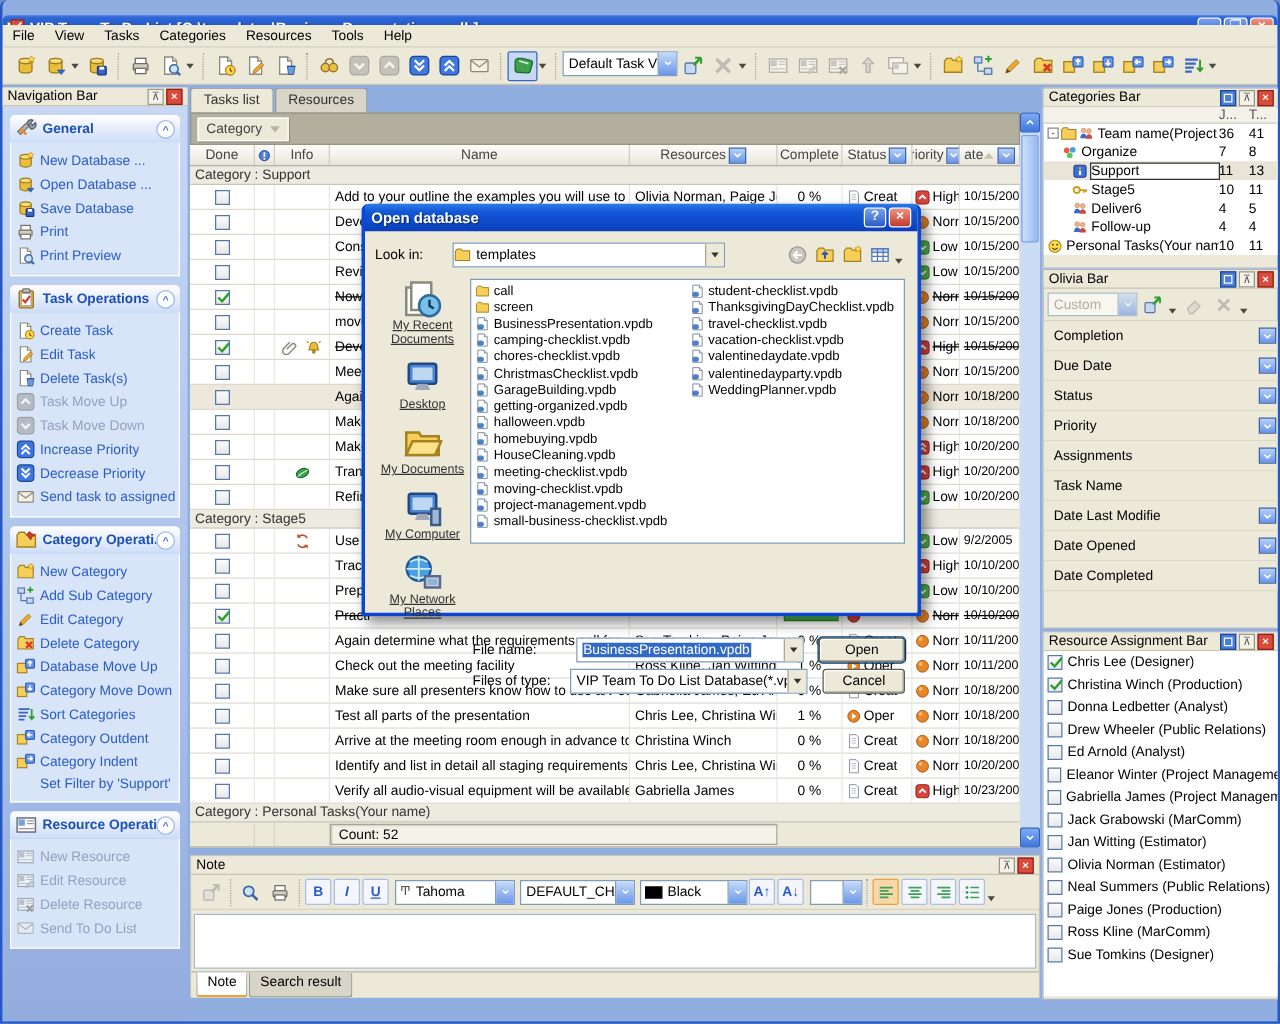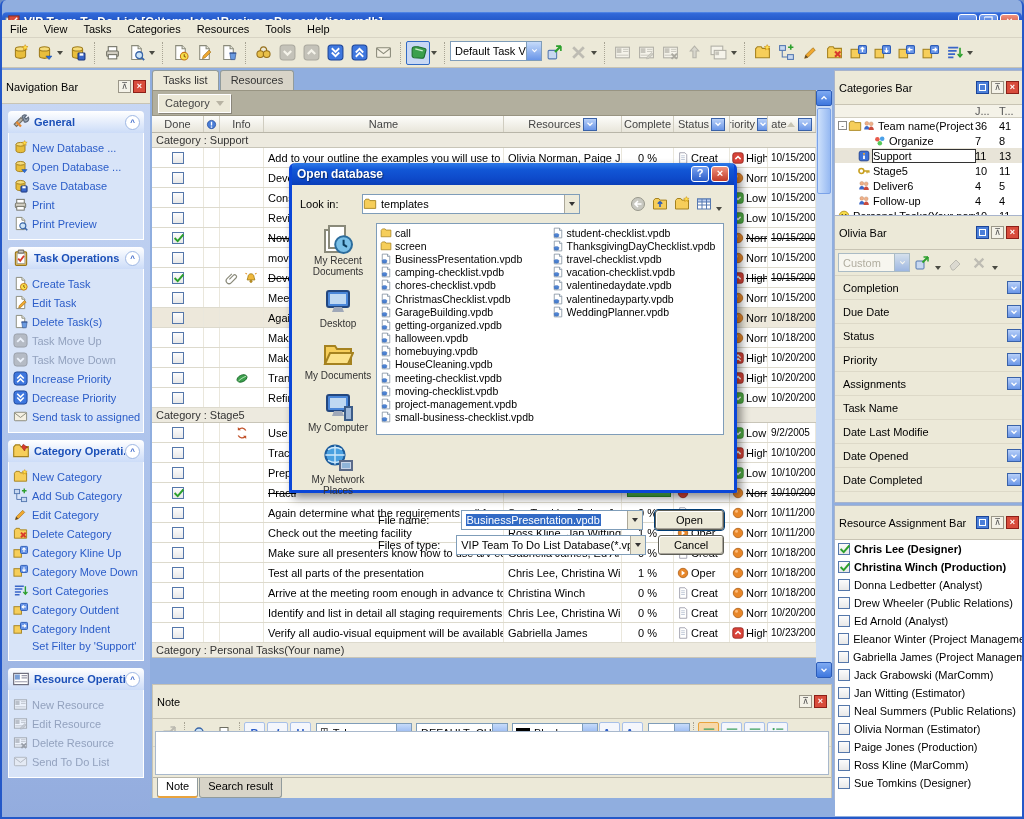--- a/index.html
+++ b/index.html
@@ -38,21 +38,21 @@
 .combo-arrow { width:15px; height:100%; background:linear-gradient(180deg,#C6DBFA,#6A96E8);
   border-left:1px solid #7F9DB9; display:flex; align-items:center; justify-content:center; }
 .combo-arrow svg, .xpchev svg { display:block; }
 .classic-arrow { width:15px; height:100%; background:#ECE9D8; border-left:1px solid #ACA899;
   display:flex; align-items:center; justify-content:center; }
 .tri-down { width:0; height:0; border-left:3px solid transparent; border-right:3px solid transparent; border-top:4px solid #333; }
 
 
 #navbar { position:absolute; left:0; top:70px; width:148px; height:747px;
   background:linear-gradient(180deg,#C9D8F4 0%,#A9C0EA 60%,#93ACDE 100%); }
-.bar-head { height:34px; background:#ECE9D8; border-bottom:1px solid #C8C4B4;
+.bar-head { height:15px; background:#ECE9D8; border-bottom:1px solid #C8C4B4;
   display:flex; align-items:center; padding:0 4px; }
 .bar-head .lbl { flex:1; white-space:nowrap; overflow:hidden; }
 .hbtn { width:13px; height:13px; margin-left:2px; font-size:9px; line-height:11px; text-align:center;
   border:1px solid #9A9688; background:#F4F2E8; color:#555; }
 .hbtn.close { background:#D84C3C; color:#fff; border-color:#8C1F18; font-weight:bold; }
 .hbtn.bluebox { background:#4A7ED8; border-color:#1C4498; }
 .hbtn.bluebox i { display:block; width:7px; height:7px; border:1px solid #fff; margin:2px auto; }
 .nav-group { margin:7px 6px 0 6px; border-radius:4px 4px 0 0; }
 .nav-group-head { height:22px; background:linear-gradient(180deg,#FFFFFF,#CCDCF8);
   border-radius:4px 4px 0 0; display:flex; align-items:center; padding:0 4px;
@@ -145,37 +145,37 @@
 .expand-box { width:9px; height:9px; border:1px solid #888; background:#fff; font-size:8px; line-height:7px;
   text-align:center; color:#333; margin:0 1px; }
 #filterbar { top:147px; height:288px; }
 #filter-toolbar { height:26px; display:flex; align-items:center; padding:0 3px; border-bottom:1px solid #D8D4C4; }
 .filter-row { height:24px; display:flex; align-items:center; border-bottom:1px solid #DDD9C8; background:#ECE9D8; padding-left:8px; }
 .filter-row .lbl { width:95px; white-space:nowrap; overflow:hidden; }
 .filter-row .fval { flex:1; }
 #resbar { top:437px; height:295px; }
 .res-row { height:18px; display:flex; align-items:center; padding-left:3px; background:#fff; }
 .res-row .lbl { margin-left:4px; white-space:nowrap; overflow:hidden; }
-.res-row.bold .lbl { font-weight:bold; }
+.res-row.bold .lbl { font-weight:normal; }
 
 
 #dialog { position:absolute; left:287px; top:163px; width:448px; height:330px; z-index:50;
   border:3px solid #0A46D8; border-top:none; border-radius:6px 6px 2px 2px; background:#ECE9D8;
   box-shadow:4px 5px 10px rgba(0,0,0,.45); }
 #dlg-title { height:22px; background:linear-gradient(180deg,#2E7AE8 0%,#1257D6 30%,#0E4ACA 70%,#0A3EB8 100%);
   border-radius:4px 4px 0 0; display:flex; align-items:center; padding:0 5px; }
 #dlg-title .t { color:#fff; font-weight:bold; font-size:12px; flex:1; text-shadow:1px 1px 1px #0A2A6A; }
 #dlg-body { position:relative; padding:8px 10px 0 8px; height:305px; }
 #lookin-row { display:flex; align-items:center; }
 #lookin-row .lbl { width:62px; }
 #lookin-combo { width:218px; }
 .dlg-tool { width:22px; height:22px; display:flex; align-items:center; justify-content:center; }
 #dlg-content { display:flex; margin-top:8px; }
 #dlg-places { width:76px; display:flex; flex-direction:column; align-items:center; }
-.place { margin-bottom:9px; text-align:center; color:#333; font-size:10px; line-height:11px; }
+.place { margin-bottom:9px; text-align:center; color:#333; font-size:10px; line-height:11px;text-decoration:underline; }
 .place .ic { display:flex; justify-content:center; }
 #dlg-files { flex:1; height:212px; background:#fff; border:1px solid #7F9DB9; overflow:hidden;
   display:flex; padding:2px 0 0 3px; }
 .fcol { width:178px; }
 .frow { height:13.2px; display:flex; align-items:center; font-size:10.5px; white-space:nowrap; }
 .frow .lbl { margin-left:3px; }
 .dlg-field-row { display:flex; align-items:center; margin-top:5px; }
 .dlg-field-row .lbl { width:86px; margin-left:78px; }
 .dlg-field-row .xpcombo { width:190px; border:1px solid #7F9DB9; }
 .dlg-field-row .btn { width:72px; height:20px; margin-left:12px; background:#ECE9D8;
@@ -743,21 +743,21 @@
               <span class="lbl">Delete Category</span>
             </div>
             <div class="nav-item">
               <span class="ic">
                 <svg width="15" height="15" viewBox="0 0 16 16">
                   <rect x="1" y="5" width="8" height="8" fill="#F6CE5A" stroke="#A5821F"></rect>
                   <rect x="8" y="1.5" width="7.5" height="7.5" rx="1" fill="#6A96E8" stroke="#2C5CB8"></rect>
                   <path d="M11.7 7.5v-4M10 5l1.7-1.7L13.4 5" stroke="#fff" fill="none" stroke-width="1.2"></path>
                 </svg>
               </span>
-              <span class="lbl">Category Kline Up</span>
+              <span class="lbl">Database Move Up</span>
             </div>
             <div class="nav-item">
               <span class="ic">
                 <svg width="15" height="15" viewBox="0 0 16 16">
                   <rect x="1" y="5" width="8" height="8" fill="#F6CE5A" stroke="#A5821F"></rect>
                   <rect x="8" y="1.5" width="7.5" height="7.5" rx="1" fill="#6A96E8" stroke="#2C5CB8"></rect>
                   <path d="M11.7 3.5v4M10 6l1.7 1.7L13.4 6" stroke="#fff" fill="none" stroke-width="1.2"></path>
                 </svg>
               </span>
               <span class="lbl">Category Move Down</span>
@@ -1645,20 +1645,27 @@
                 <path d="M4.5 9.5L8 6l3.5 3.5" stroke="#fff" stroke-width="2" fill="none"></path>
               </svg>
             </span>
             <span class="st-lbl">High</span>
           </div>
           <div class="c date">
             <span>10/23/200</span>
           </div>
         </div>
         <div class="row-group">Category : Personal Tasks(Your name)</div>
+        <div class="row-summary">
+          <div class="sc"></div>
+          <div class="sc"></div>
+          <div class="sc"></div>
+          <div class="box">Count: 52</div>
+          <div></div>
+        </div>
       </div>
     <div id="vscroll">
       <div class="sb-btn" style="top:0">
           <svg width="10" height="10" viewBox="0 0 16 16">
             <path d="M4 10l4-4 4 4" fill="none" stroke="#fff" stroke-width="2"></path>
           </svg>
         </div>
       <div class="sb-thumb"></div>
       <div class="sb-btn" style="bottom:0">
           <svg width="10" height="10" viewBox="0 0 16 16">
@@ -1809,21 +1816,21 @@
                   <circle cx="5.5" cy="5" r="2.2" fill="#F0B088" stroke="#B07850" stroke-width=".4"></circle>
                   <path d="M2.5 12c0-2.5 1.3-4 3-4s3 1.5 3 4z" fill="#3C68C8"></path>
                   <circle cx="10.5" cy="5.5" r="2.2" fill="#F0B088" stroke="#B07850" stroke-width=".4"></circle>
                   <path d="M7.5 12.5c0-2.5 1.3-4 3-4s3 1.5 3 4z" fill="#C84A3C"></path>
                 </svg>
               </span>
               <span class="lbl">Team name(Project name</span>
               <span class="cnt">36</span>
               <span class="cnt">41</span>
             </div>
-            <div class="cat-row" style="padding-left: 38px;">
+            <div class="cat-row" style="padding-left: 14px;">
               <span class="ic">
                 <svg width="14" height="14" viewBox="0 0 16 16">
                   <circle cx="5" cy="6" r="2.6" fill="#E85A4A"></circle>
                   <circle cx="10.5" cy="5.5" r="2.6" fill="#4AA0E8"></circle>
                   <circle cx="7.8" cy="10.5" r="2.6" fill="#58C858"></circle>
                 </svg>
               </span>
               <span class="lbl">Organize</span>
               <span class="cnt">7</span>
               <span class="cnt">8</span>
@@ -2067,25 +2074,25 @@
           <div class="res-row">
             <span class="cb"></span>
             <span class="lbl">Jack Grabowski (MarComm)</span>
           </div>
           <div class="res-row">
             <span class="cb"></span>
             <span class="lbl">Jan Witting (Estimator)</span>
           </div>
           <div class="res-row">
             <span class="cb"></span>
+            <span class="lbl">Olivia Norman (Estimator)</span>
+          </div>
+          <div class="res-row">
+            <span class="cb"></span>
             <span class="lbl">Neal Summers (Public Relations)</span>
-          </div>
-          <div class="res-row">
-            <span class="cb"></span>
-            <span class="lbl">Olivia Norman (Estimator)</span>
           </div>
           <div class="res-row">
             <span class="cb"></span>
             <span class="lbl">Paige Jones (Production)</span>
           </div>
           <div class="res-row">
             <span class="cb"></span>
             <span class="lbl">Ross Kline (MarComm)</span>
           </div>
           <div class="res-row">

